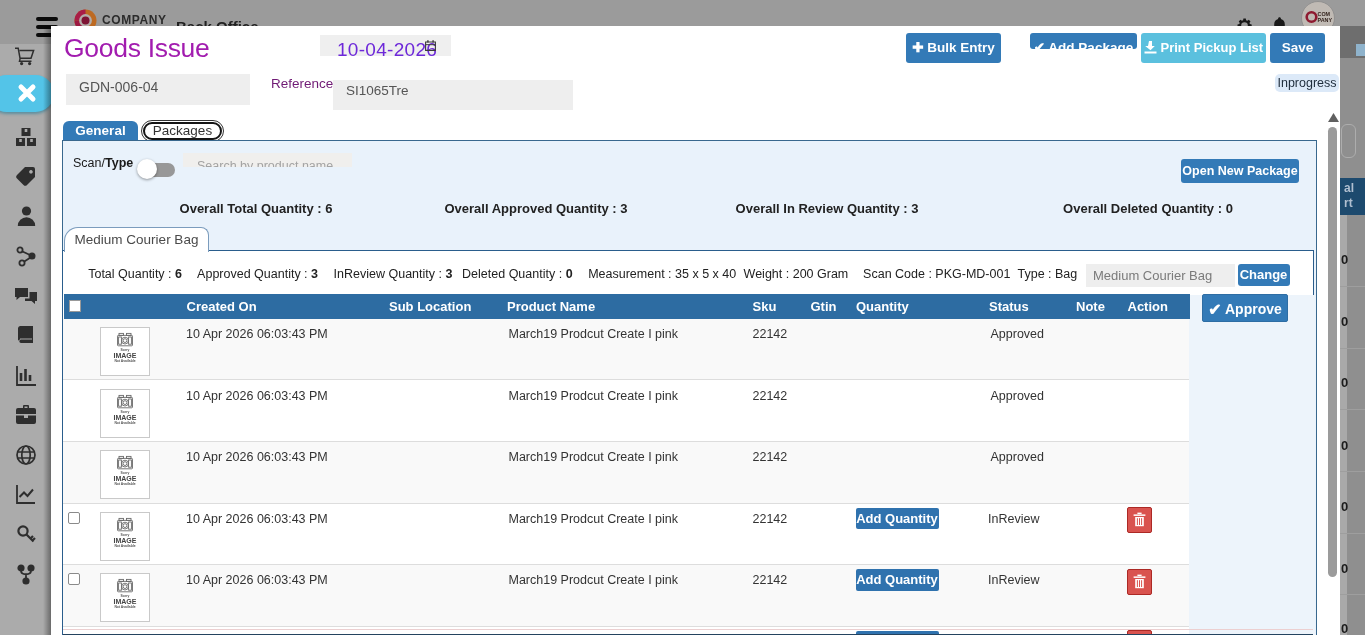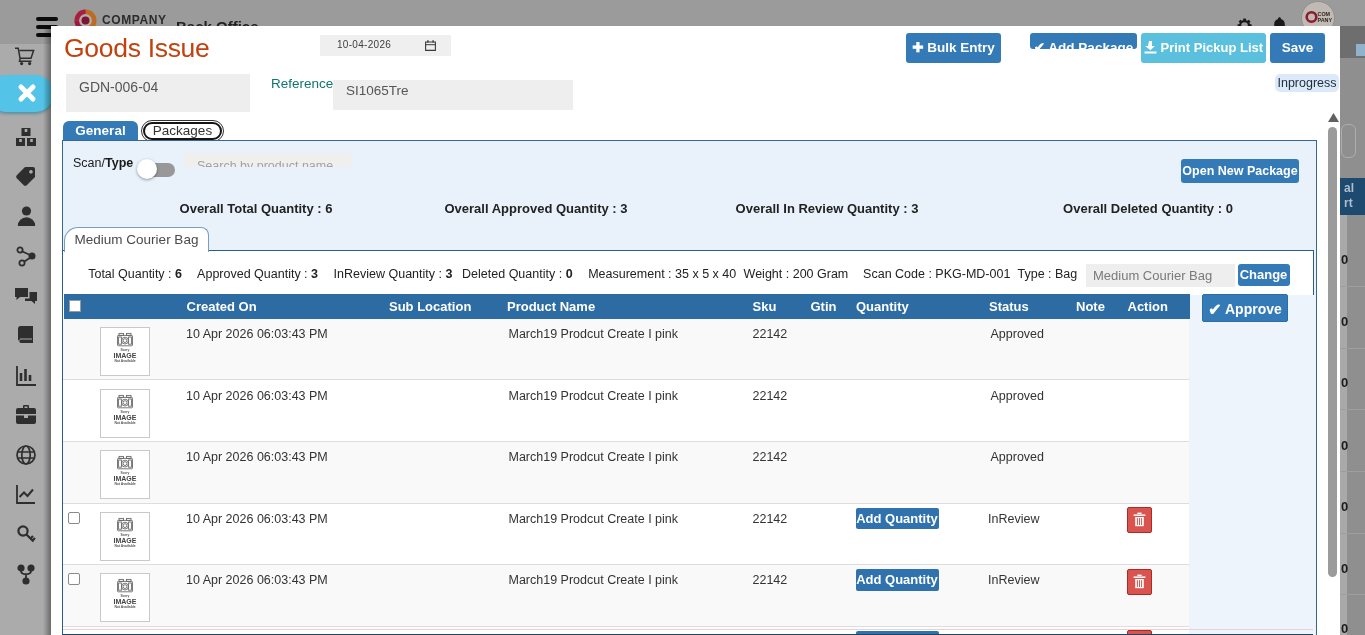--- a/index.html
+++ b/index.html
@@ -155,37 +155,37 @@
       <g fill="none" stroke="#2e2e2e" stroke-width="1.8">
         <circle cx="4" cy="4" r="2.7" fill="#2e2e2e"></circle>
         <circle cx="14" cy="4" r="2.7" fill="#2e2e2e"></circle>
         <circle cx="9" cy="17" r="2.7" fill="#2e2e2e"></circle>
         <path d="M4 6.5 c0 5 10 5 10 0 M9 11 v4"></path>
       </g>
     </svg>
 </div>
 <div class="abs" style="left:43px;top:26px;width:8px;height:609px;background:linear-gradient(to right, rgba(0,0,0,0), rgba(0,0,0,0.38));z-index:4;"></div>
 <div id="modal" class="abs">
-  <div class="abs" style="left:13px;top:7px;font-size:26.5px;font-weight:500;color:#c2410c;letter-spacing:-0.3px;">Goods Issue</div>
+  <div class="abs" style="left:13px;top:7px;font-size:26.5px;font-weight:500;color:#a21caf;letter-spacing:-0.3px;">Goods Issue</div>
   <div class="abs inp" style="left:269px;top:9px;width:131px;height:21px;background:#efefef;">
-    <span class="abs" style="left:17px;top:3.5px;font-size:10px;color:#404040;letter-spacing:0.3px;">10-04-2026</span>
+    <span class="abs" style="left:17px;top:3.5px;font-size:19px;color:#6d28d9;letter-spacing:0.3px;">10-04-2026</span>
     <svg class="abs" style="left:104px;top:4px;" width="13" height="13" viewBox="0 0 13 13">
         <path fill="none" stroke="#3a3a3a" stroke-width="1.1" d="M1.6 3 h9.8 v8.4 h-9.8z"></path>
         <path stroke="#3a3a3a" stroke-width="1" d="M1.6 5.7 h9.8" fill="none"></path>
         <path stroke="#3a3a3a" stroke-width="1.4" d="M3.9 1.2 v2.2 M9.1 1.2 v2.2" fill="none"></path>
       </svg>
   </div>
   <div class="btn" style="left:855px;top:7px;width:95px;height:30px;font-size:13.5px;line-height:30px;">✚ Bulk Entry</div>
   <div class="btn" style="left:979px;top:7px;width:107px;height:16px;font-size:13.5px;line-height:30px;">✔ Add Package</div>
   <div class="btn" style="left:1090px;top:7px;width:125px;height:30px;font-size:13px;line-height:30px;background:#5bc0de;"><svg width="13" height="13" viewBox="0 0 13 13" style="vertical-align:-1.5px">
         <path fill="#fff" d="M5 0 h3 v5 h2.8 L6.5 9.3 1.2 5 H4z M0.5 10.5 h12 v2 h-12z"></path>
       </svg> Print Pickup List</div>
   <div class="btn" style="left:1219px;top:7px;width:55px;height:30px;font-size:13.5px;line-height:30px;">Save</div>
-  <div class="abs inp" style="left:15px;top:48px;width:184px;height:38px;font-size:14px;line-height:27px;padding-left:13px;">GDN-006-04</div>
-  <div class="abs" style="left:220px;top:50px;font-size:13.5px;color:#0f766e;">Reference</div>
+  <div class="abs inp" style="left:15px;top:48px;width:184px;height:31px;font-size:14px;line-height:27px;padding-left:13px;">GDN-006-04</div>
+  <div class="abs" style="left:220px;top:50px;font-size:13.5px;color:#701a75;">Reference</div>
   <div class="abs inp" style="left:282px;top:48px;width:240px;height:30px;font-size:13.5px;line-height:22px;padding-left:13px;margin-top:6px;">SI1065Tre</div>
   <div class="abs" style="left:1224px;top:48px;width:64px;height:18px;background:#dce9f8;border-radius:5px;font-size:12.5px;color:#1d2b3a;text-align:center;line-height:18px;">Inprogress</div>
   <div class="abs" style="left:12px;top:95px;width:75px;height:20px;background:#337ab7;border-radius:6px 6px 0 0;color:#fff;font-weight:bold;font-size:13.5px;text-align:center;line-height:20px;">General</div>
   <div class="abs" style="left:92px;top:95.5px;width:79px;height:18px;background:#fff;border:2px solid #151515;border-radius:9px;color:#333;font-size:13.5px;text-align:center;line-height:14px;outline:1.5px solid #333;outline-offset:1px;">Packages</div>
   <div id="panel">
     <div class="abs" style="left:10px;top:15px;font-size:12.5px;color:#1a1a1a;">Scan/<b>Type</b></div>
     <div class="abs" style="left:78px;top:22px;width:34px;height:14px;background:#989898;border-radius:7px;"></div>
     <div class="abs" style="left:74px;top:18px;width:20px;height:20px;background:#fff;border-radius:50%;box-shadow:0 1px 3px rgba(0,0,0,0.4);"></div>
     <div class="abs" style="left:120px;top:12px;width:169px;height:14px;background:#f0efed;color:#a3a3a3;font-size:12.5px;line-height:26px;padding-left:14px;white-space:nowrap;overflow:hidden;">Search by product name</div>
     <div class="btn" style="left:1118px;top:18px;width:118px;height:24px;font-size:12.5px;line-height:24px;font-weight:bold;">Open New Package</div>

